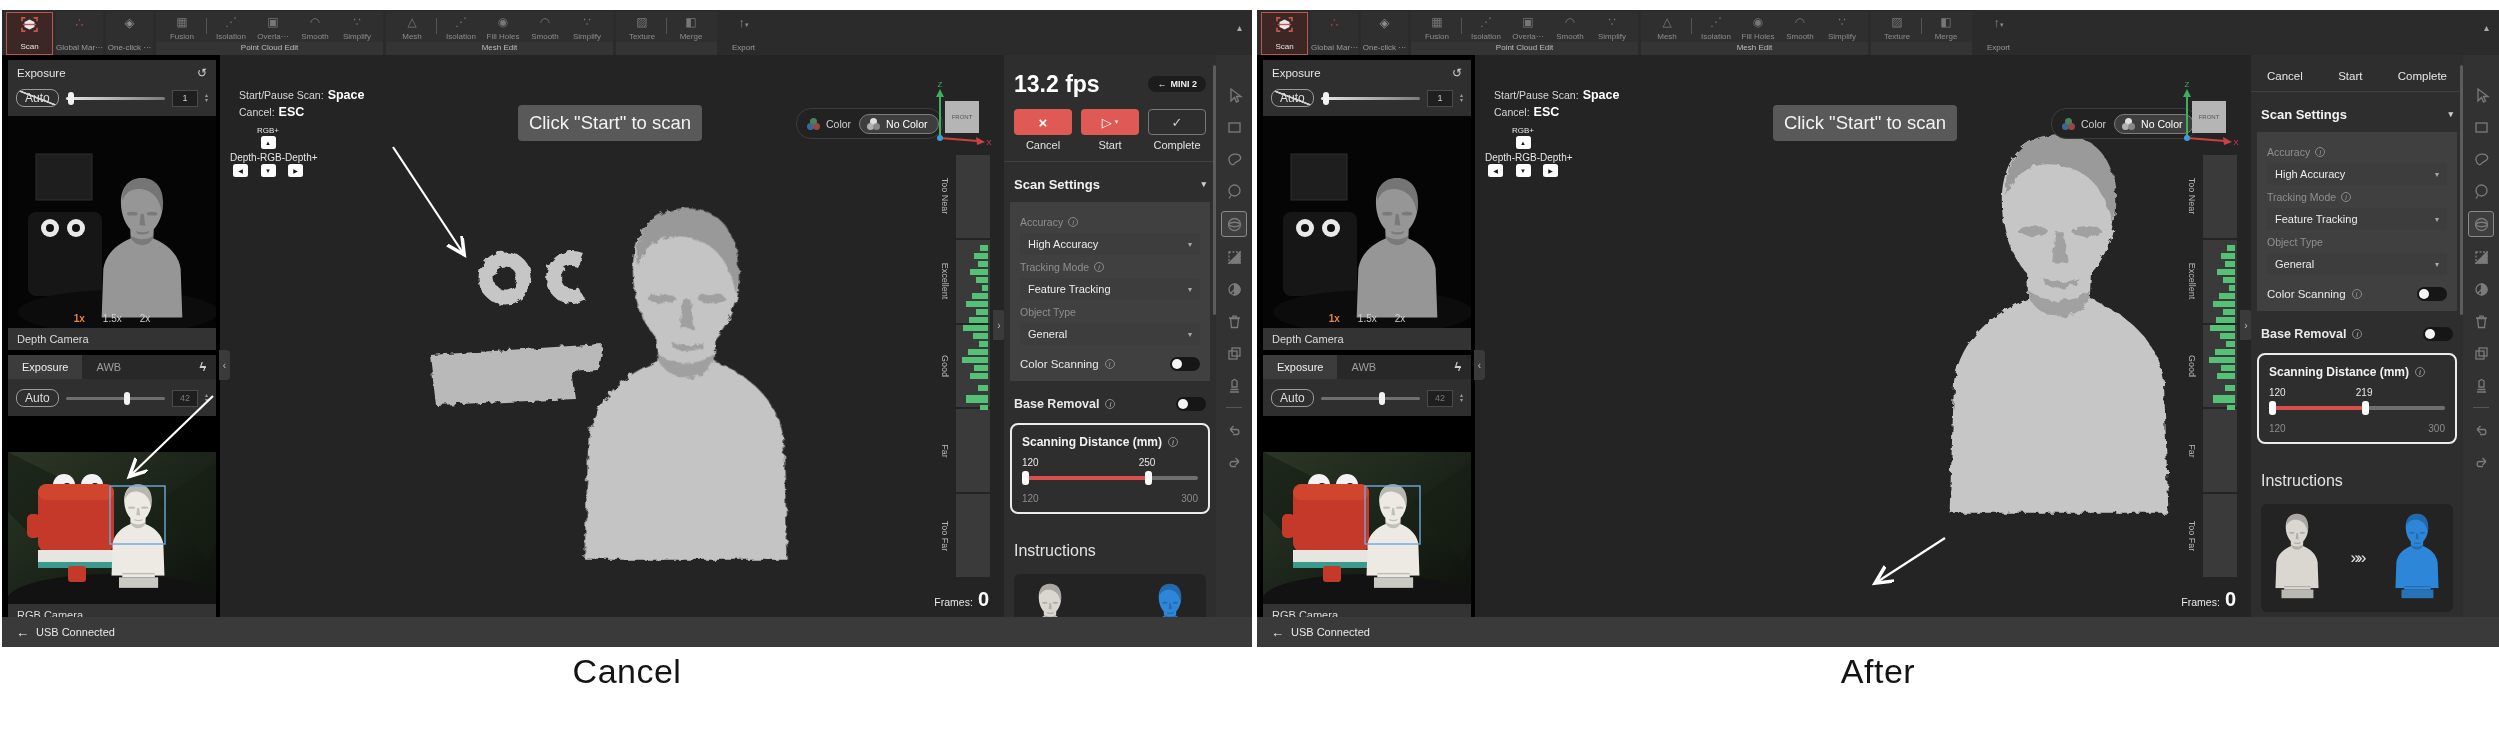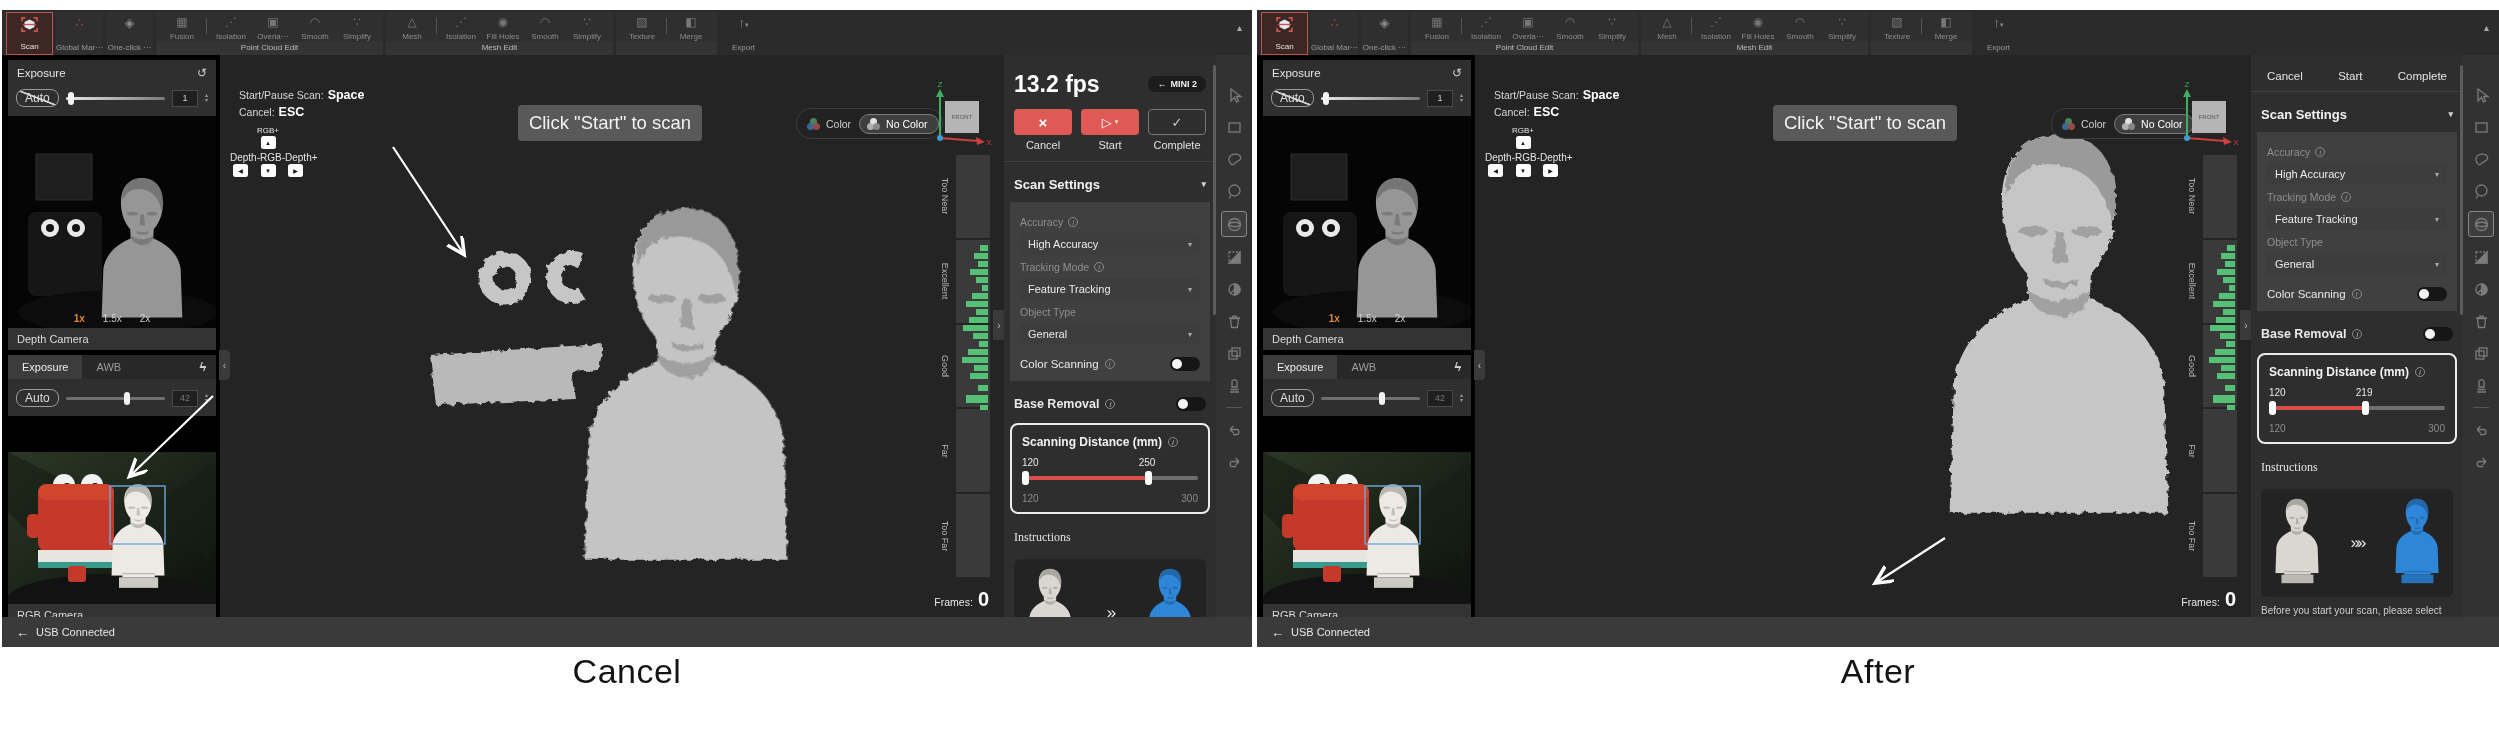--- a/index.html
+++ b/index.html
@@ -101,21 +101,21 @@
   .toggle i{position:absolute;left:2px;top:2px;width:10px;height:10px;border-radius:50%;background:#f4f4f4;}
   .bigtoggle{font-weight:bold;font-size:12.5px;}
   .distbox{border:2px solid #ececec;border-radius:8px;margin:12px -4px 0;padding:10px 10px 8px;}
   .disthead{display:flex;align-items:center;gap:6px;font-size:12px;font-weight:bold;color:#f2f2f2;}
   .dslider{position:relative;height:26px;margin-top:16px;}
   .dtrack{position:absolute;left:0;right:0;top:11px;height:4px;background:#6f6f6f;border-radius:2px;}
   .dfill{position:absolute;left:0;top:11px;height:4px;background:#d94f4b;border-radius:2px;}
   .dhandle{position:absolute;top:6px;width:7px;height:14px;background:#fdfdfd;border-radius:3px;}
   .dval{position:absolute;top:-8px;font-size:10px;color:#e8e8e8;}
   .dminmax{display:flex;justify-content:space-between;font-size:10px;color:#8c8c8c;margin-top:2px;}
-  .instrhead{font-size:12px;color:#e3e3e3;margin-top:16px;font-family:Liberation Serif, serif;}
+  .instrhead{font-size:16px;color:#e3e3e3;margin-top:28px;}
   .instrcard{background:#232323;border-radius:6px;margin-top:14px;padding:6px 10px;display:flex;align-items:center;justify-content:space-between;height:96px;}
   .dchev{font-size:17px;color:#e8e8e8;letter-spacing:-3px;}
   .instrnote{font-size:10px;color:#cfcfcf;margin-top:8px;white-space:nowrap;}
   .settings.scrolled .actions-text{display:flex;justify-content:space-between;padding:0 6px;margin-top:12px;font-size:11.5px;color:#e6e6e6;height:18px;align-items:center;}
 
   
   .toolstrip{position:absolute;right:0;top:45px;width:36px;bottom:0;background:#323232;display:flex;flex-direction:column;align-items:center;padding-top:28px;gap:8px;z-index:25;box-sizing:border-box;}
   .tsbtn{width:24px;height:24px;display:flex;align-items:center;justify-content:center;border-radius:3px;}
   .tsbtn svg{stroke:#7b7b7b;fill:none;stroke-width:1.3;}
   .tsbtn.active{background:#3e3e3e;border:1px solid #8a8a8a;}

